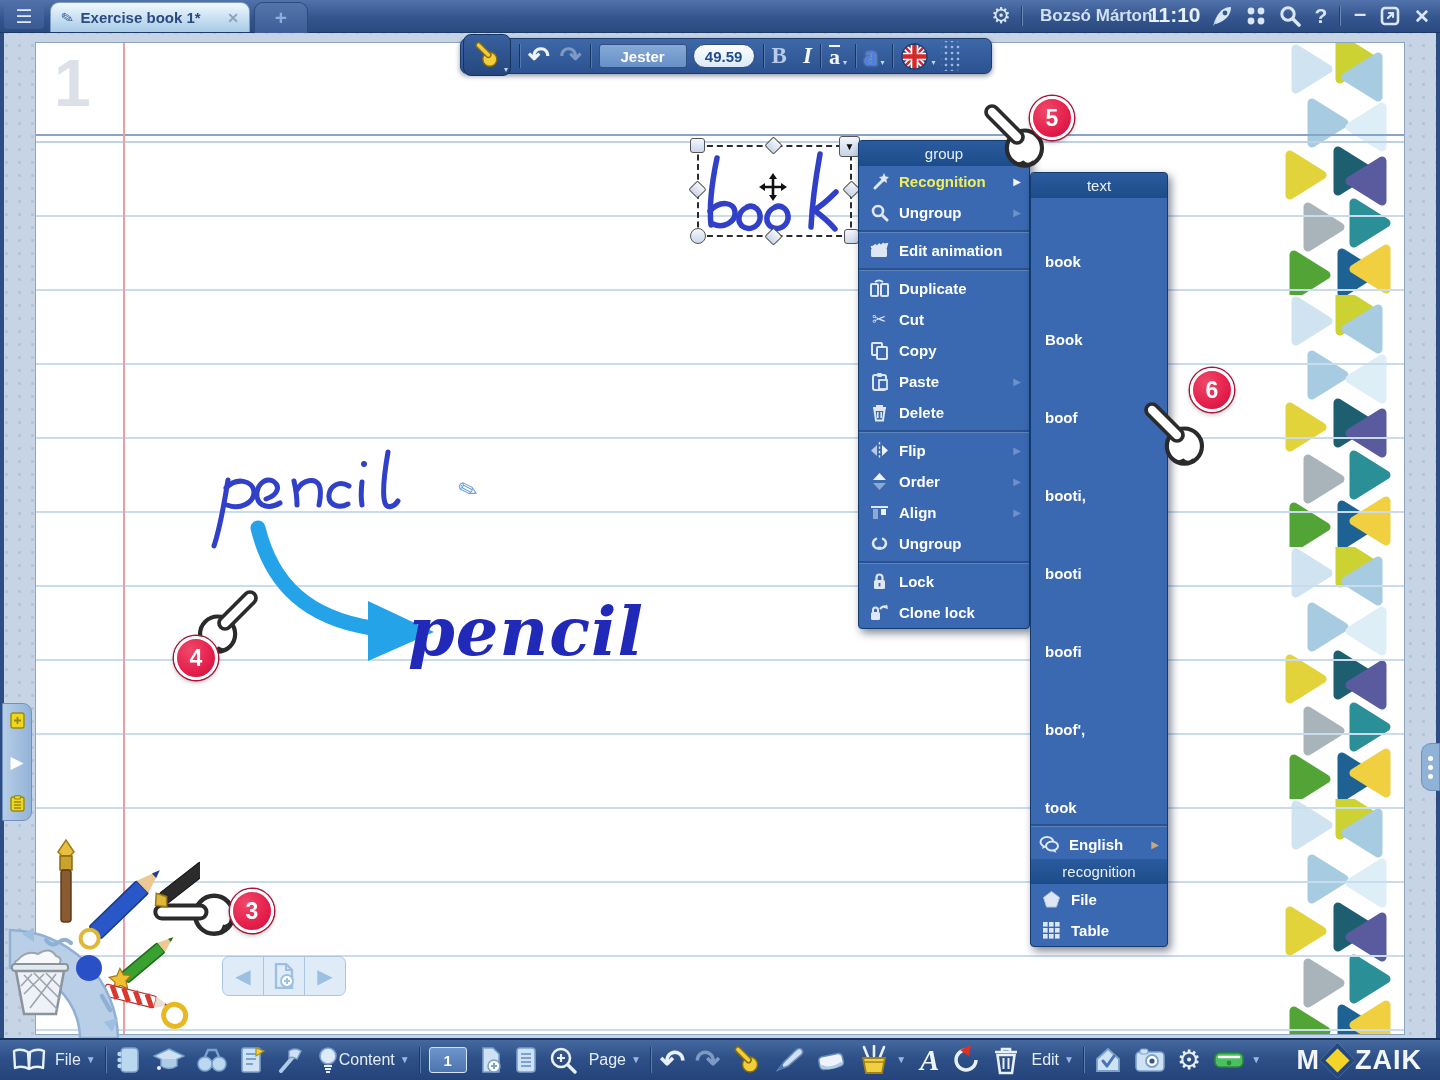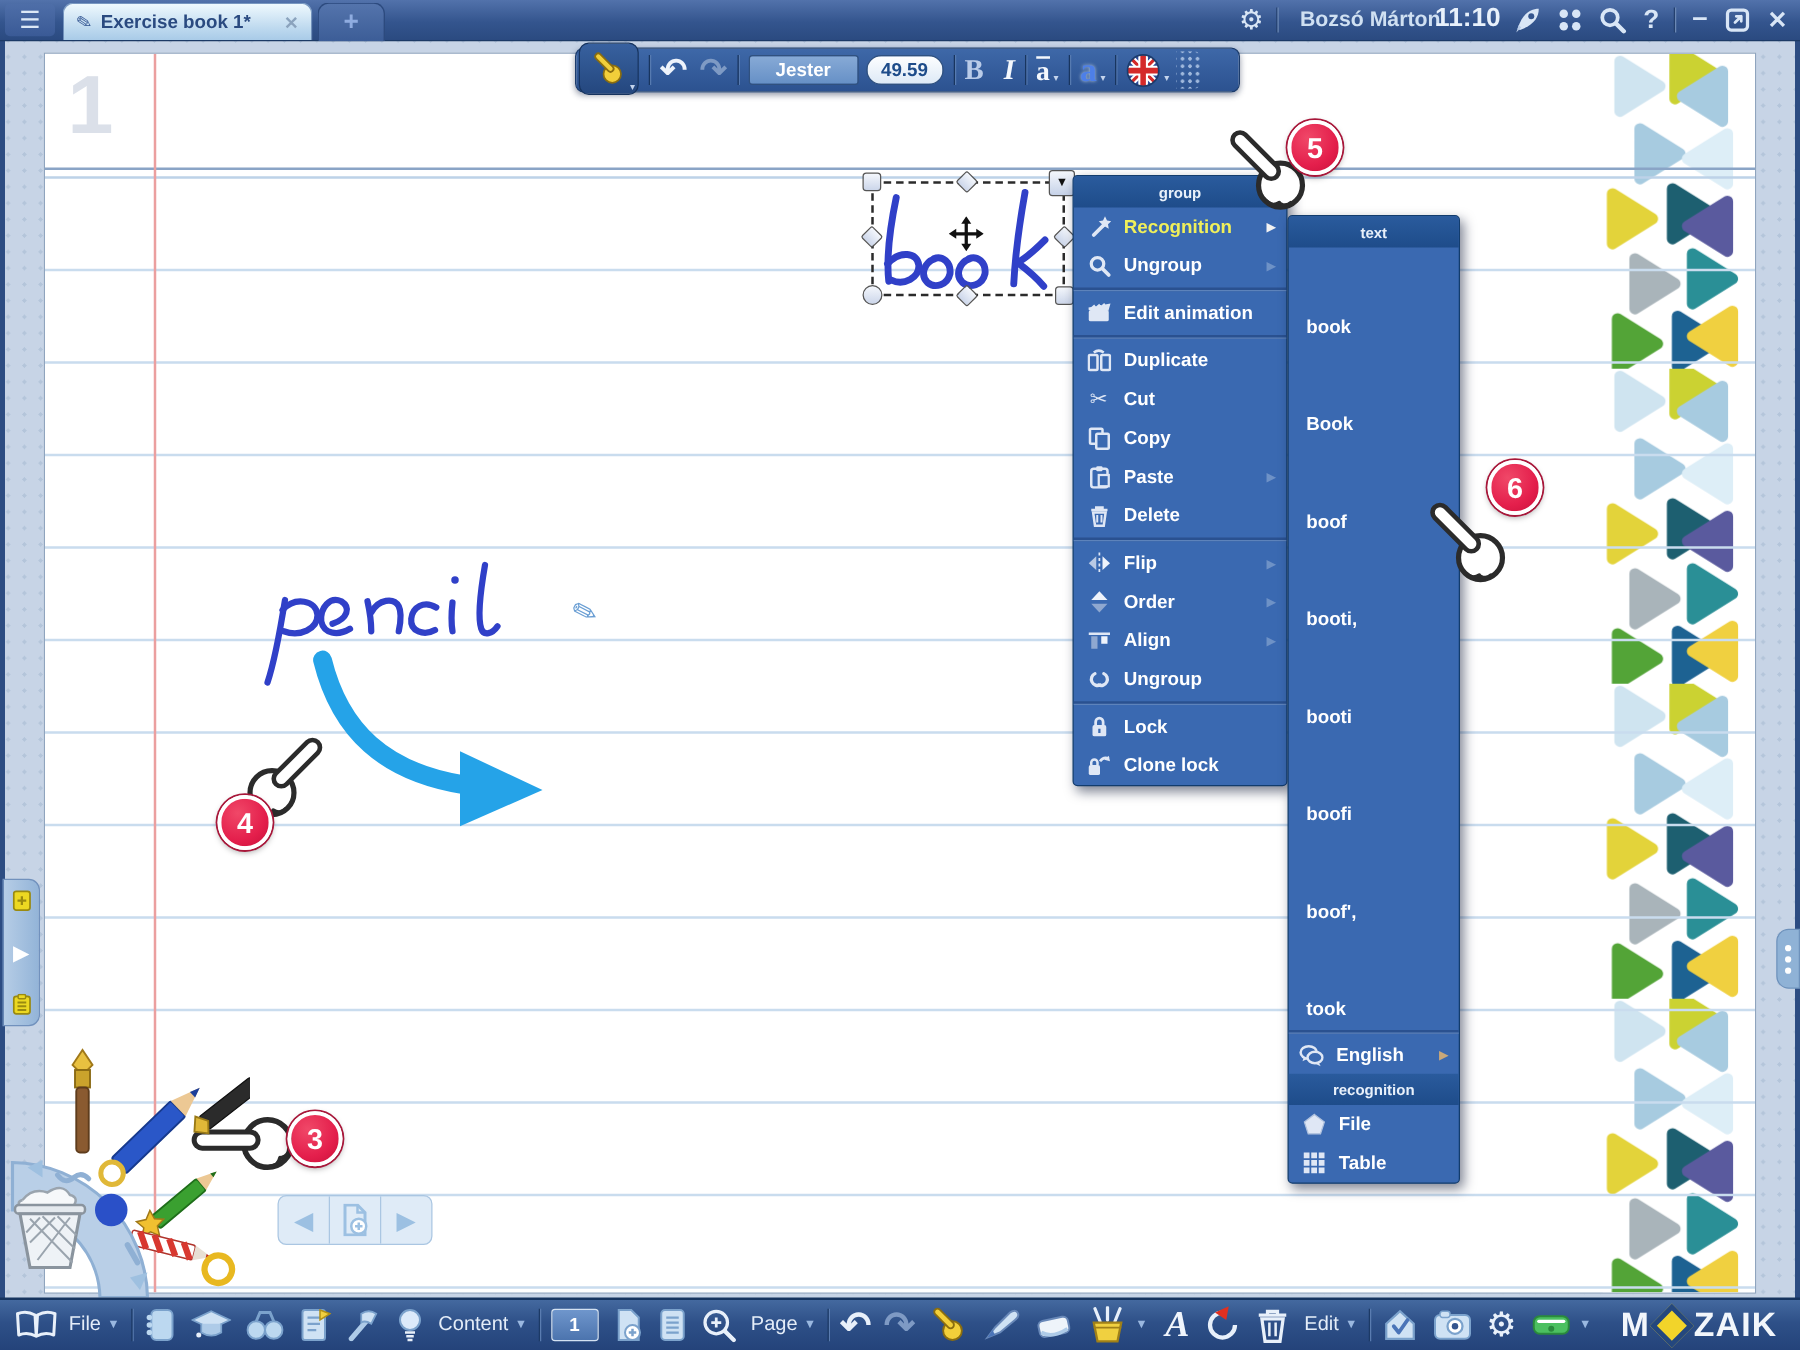--- a/index.html
+++ b/index.html
@@ -58,21 +58,21 @@
     display:flex;align-items:center;justify-content:center;cursor:pointer;}
   .vsep{width:1px;height:24px;background:#18355f;box-shadow:1px 0 0 #567ab0;margin:0 8px;}
   #dotgrid{width:20px;height:30px;margin-left:6px;border-radius:0 6px 6px 0;
     background-image:radial-gradient(#9fb8dc 1.5px,transparent 1.6px);background-size:6px 6px;
     background-position:2px 3px;cursor:grab;}
   
   .menu{background:#3a69b1;border:1px solid #123c6d;border-radius:4px;
     box-shadow:3px 4px 9px rgba(5,15,45,.5);color:#fff;}
   .mhead{height:25px;background:linear-gradient(#2a5b9d,#1e4c8a);border-radius:3px 3px 0 0;
     display:flex;align-items:center;justify-content:center;
-    font-size:12px;font-weight:bold;color:#e8f0fa;}
+    font-size:15px;font-weight:normal;color:#e8f0fa;}
   .mrow{height:31px;display:flex;align-items:center;gap:10px;padding:0 8px 0 10px;cursor:pointer;}
   .mrow .lbl{font-size:15px;font-weight:bold;}
   .mrow .arr{margin-left:auto;font-size:10px;color:#6e92c6;}
   .mrow .arr.lit{color:#f2f2f2;}
   .msep{height:2px;margin:2px 0;background:#2a5190;border-bottom:1px solid #5d83bb;}
   .hl .lbl{color:#f0ef5a;}
   .micon{width:20px;height:20px;flex:0 0 20px;display:flex;align-items:center;justify-content:center;}
   .srow{height:30px;display:flex;align-items:center;padding:0 8px 0 14px;
     font-size:15px;font-weight:bold;cursor:pointer;margin-top:48px;}
   
@@ -192,20 +192,21 @@
     </g>
 
     <g>
       <path d="M258,528 C272,585 308,618 372,628" stroke="#25a3e8" stroke-width="15" fill="none" stroke-linecap="round"></path>
       <polygon points="368,601 434,632 368,661" fill="#25a3e8"></polygon>
     </g>
   </svg>
 
   <span class="abs" style="left:458px;top:476px;font-size:24px;color:#6b9fd4;transform:rotate(-18deg)">✎</span>
 
+  <div id="convword" class="abs" style="left:408px;top:592px">pencil</div>
 
   <div id="selbox" class="abs">
     <div class="hsq" style="left:-9px;top:-9px"></div>
     <div class="hdi" style="left:68px;top:-8px"></div>
     <div id="seldd">
         <span>▼</span>
       </div>
     <div class="hdi" style="left:-8px;top:36px"></div>
     <div class="hdi" style="right:-8px;top:36px"></div>
     <div class="hci" style="left:-9px;bottom:-9px"></div>
@@ -668,21 +669,21 @@
       <polygon points="17,2 25,5 17,10" fill="#f0d040" stroke="#b09018" stroke-width="1.2"></polygon>
     </svg>
     <svg class="bico" style="margin-left:12px" width="28" height="26" viewBox="0 0 28 26">
       <path d="M4,24 L16,10" stroke="#aecbe8" stroke-width="4" stroke-linecap="round"></path>
       <path d="M12,4 Q18,0 24,4 L20,12 Q15,9 12,11 Z" fill="#cfe2f4" stroke="#7ba2cc" stroke-width="1.4"></path>
     </svg>
     <svg class="bico" style="margin-left:12px" width="22" height="28" viewBox="0 0 22 28">
       <circle cx="11" cy="10" r="8" fill="#dceafa" stroke="#7ba2cc" stroke-width="1.6"></circle>
       <path d="M7,20 H15 M8,23 H14 M9,26 H13" stroke="#e8f0fa" stroke-width="2"></path>
     </svg>
-    <span class="btxt" style="margin-left:12px">Content</span>
+    <span class="btxt" style="">Content</span>
     <span class="ddtri" style="font-size:10px;margin-left:5px;color:#9ab8e0">▼</span>
     <div class="bsep"></div>
     <div id="pgbox">1</div>
     <svg class="bico" style="margin-left:12px" width="24" height="28" viewBox="0 0 24 28">
       <path d="M4,2 H14 L20,8 V26 H4 Z" fill="#cfe2f4" stroke="#7ba2cc" stroke-width="1.6"></path>
       <circle cx="15" cy="20" r="6" fill="#fff" stroke="#7ba2cc" stroke-width="1.6"></circle>
       <path d="M15,17 V23 M12,20 H18" stroke="#7ba2cc" stroke-width="2"></path>
     </svg>
     <svg class="bico" style="margin-left:12px" width="22" height="28" viewBox="0 0 22 28">
       <rect x="2" y="2" width="18" height="24" rx="3" fill="#cfe2f4" stroke="#7ba2cc" stroke-width="1.6"></rect>

